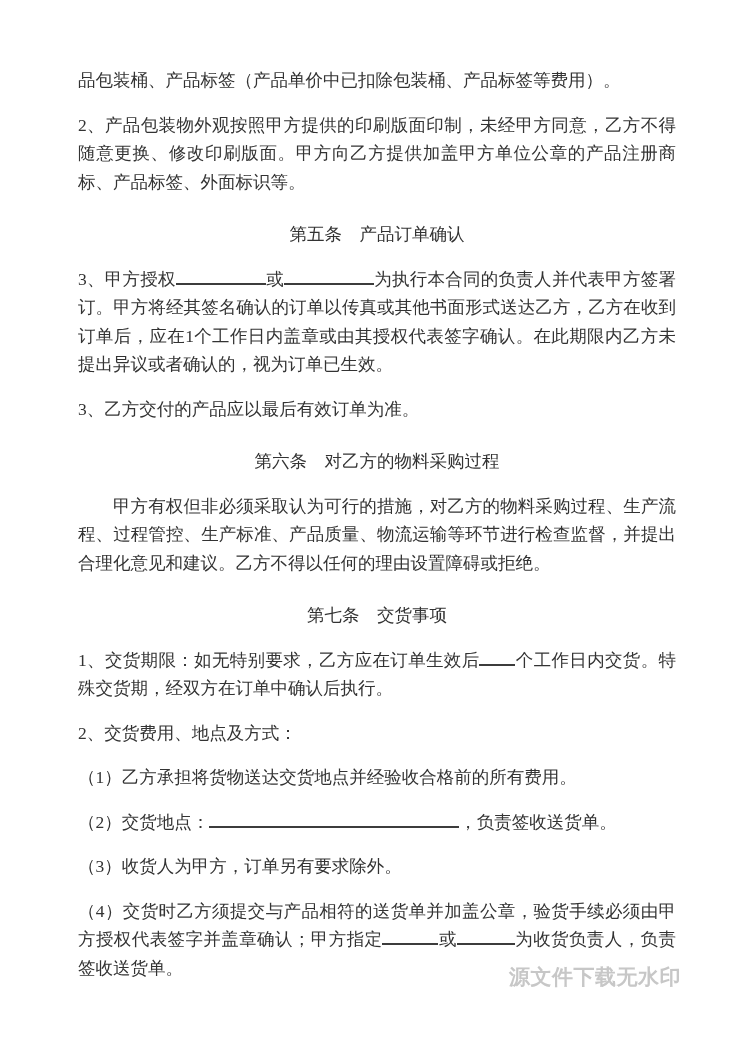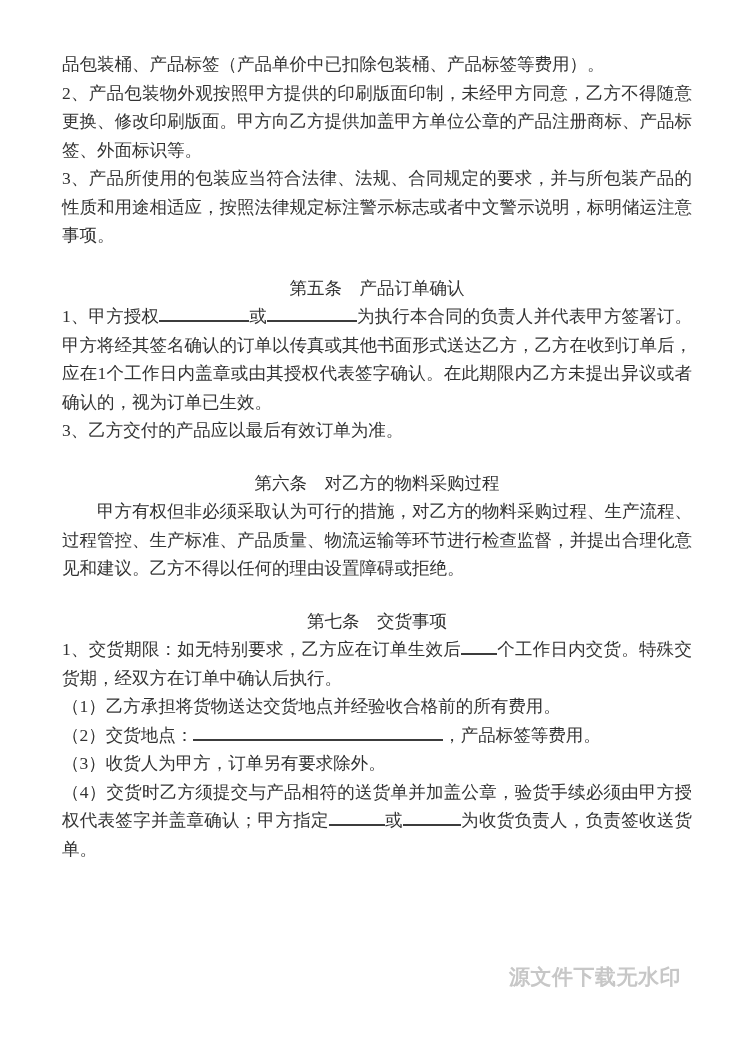--- a/index.html
+++ b/index.html
@@ -21,21 +21,21 @@
     top: 50px;
     width: 630px;
     z-index: 1;
     color: #333333;
     font-size: 17.5px;
     line-height: 28.5px;
     text-align: justify;
     letter-spacing: 0;
   }
   .doc-content p, .doc-content h3 {
-    margin: 0;
+    margin: 16px;
     padding: 0;
     font-size: 17.5px;
     font-weight: normal;
     line-height: 28.5px;
   }
   .doc-content h3.heading { text-align: center; }
   .gap { margin-top: 24px !important; }
   .indent { text-indent: 2em; }
   .blank {
     display: inline-block;
@@ -76,27 +76,27 @@
 
 <div class="page">
 
   <div class="watermark">
     <div class="wm-tagline">源文件下载无水印</div>
   </div>
 
   <div class="doc-content">
       <p class="paragraph"><span>品包装桶、产品标签（产品单价中已扣除包装桶、产品标签等费用）。</span></p>
       <p class="paragraph"><span>2、产品包装物外观按照甲方提供的印刷版面印制，未经甲方同意，乙方不得随意更换、修改印刷版面。甲方向乙方提供加盖甲方单位公章的产品注册商标、产品标签、外面标识等。</span></p>
-      <p class="paragraph"><span>3、产品所使用的包装应当符合法律、法规、合同规定的要求，并与所包装产品的性质和用途相适应，按照法律规定标注警示标志或者中文警示说明，标明储运注意事项。</span></p>
       <h3 class="heading gap"><span>第五条　产品订单确认</span></h3>
-      <p class="paragraph"><span>1、甲方授权</span><span class="blank" style="width: 90px;"></span><span>或</span><span class="blank" style="width: 90px;"></span><span>为执行本合同的负责人并代表甲方签署订。甲方将经其签名确认的订单以传真或其他书面形式送达乙方，乙方在收到订单后，应在1个工作日内盖章或由其授权代表签字确认。在此期限内乙方未提出异议或者确认的，视为订单已生效。</span></p>
+      <p class="paragraph"><span>3、甲方授权</span><span class="blank" style="width: 90px;"></span><span>或</span><span class="blank" style="width: 90px;"></span><span>为执行本合同的负责人并代表甲方签署订。甲方将经其签名确认的订单以传真或其他书面形式送达乙方，乙方在收到订单后，应在1个工作日内盖章或由其授权代表签字确认。在此期限内乙方未提出异议或者确认的，视为订单已生效。</span></p>
       <p class="paragraph"><span>3、乙方交付的产品应以最后有效订单为准。</span></p>
       <h3 class="heading gap"><span>第六条　对乙方的物料采购过程</span></h3>
       <p class="paragraph indent"><span>甲方有权但非必须采取认为可行的措施，对乙方的物料采购过程、生产流程、过程管控、生产标准、产品质量、物流运输等环节进行检查监督，并提出合理化意见和建议。乙方不得以任何的理由设置障碍或拒绝。</span></p>
       <h3 class="heading gap"><span>第七条　交货事项</span></h3>
       <p class="paragraph"><span>1、交货期限：如无特别要求，乙方应在订单生效后</span><span class="blank" style="width: 36px;"></span><span>个工作日内交货。特殊交货期，经双方在订单中确认后执行。</span></p>
+      <p class="paragraph"><span>2、交货费用、地点及方式：</span></p>
       <p class="paragraph"><span>（1）乙方承担将货物送达交货地点并经验收合格前的所有费用。</span></p>
-      <p class="paragraph"><span>（2）交货地点：</span><span class="blank" style="width: 250px;"></span><span>，产品标签等费用。</span></p>
+      <p class="paragraph"><span>（2）交货地点：</span><span class="blank" style="width: 250px;"></span><span>，负责签收送货单。</span></p>
       <p class="paragraph"><span>（3）收货人为甲方，订单另有要求除外。</span></p>
       <p class="paragraph"><span>（4）交货时乙方须提交与产品相符的送货单并加盖公章，验货手续必须由甲方授权代表签字并盖章确认；甲方指定</span><span class="blank" style="width: 56px;"></span><span>或</span><span class="blank" style="width: 58px;"></span><span>为收货负责人，负责签收送货单。</span></p>
     </div>
 
 </div>
 
 </body></html>

